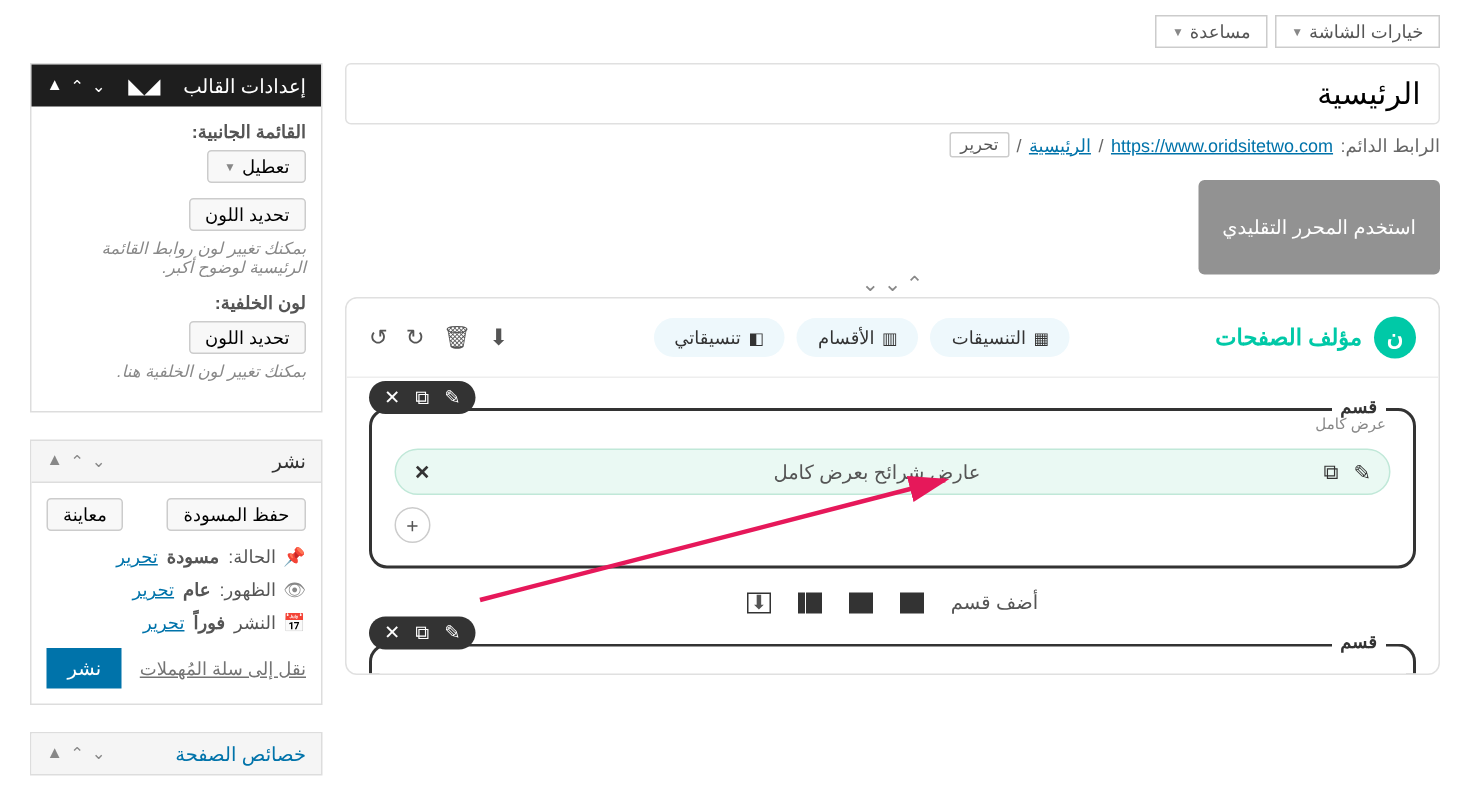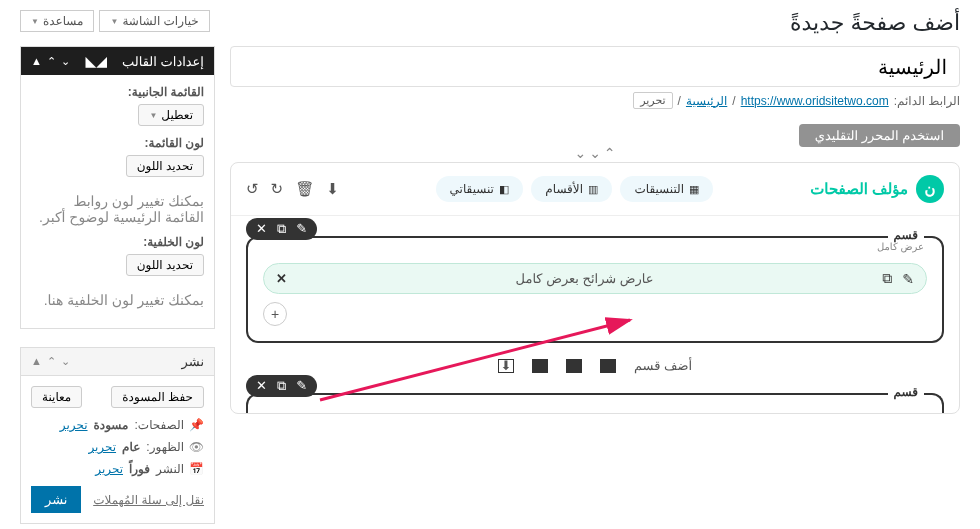--- a/index.html
+++ b/index.html
@@ -13,21 +13,21 @@
 
 .main-layout { display: flex; gap: 15px; }
 .main-content { flex: 1; min-width: 0; }
 .sidebar { width: 195px; flex-shrink: 0; }
 
 .title-input { width: 100%; padding: 8px 12px; font-size: 20px; border: 1px solid #e0e0e0; border-radius: 4px; margin-bottom: 5px; }
 .permalink { font-size: 12px; color: #666; margin-bottom: 15px; display: flex; align-items: center; gap: 5px; flex-wrap: wrap; }
 .permalink a { color: #0073aa; text-decoration: underline; }
 .permalink-btn { border: 1px solid #ccc; background: #fff; padding: 1px 6px; font-size: 11px; color: #555; cursor: pointer; border-radius: 2px; }
 
-.classic-btn { background: #929292; color: #fff; border: none; padding: 4px 16px; border-radius: 4px; font-size: 13px; cursor: pointer; margin-bottom: 15px; }
+.classic-btn { background: #929292; color: #fff; border: none; padding: 24px 16px; border-radius: 4px; font-size: 13px; cursor: pointer; margin-bottom: 15px; }
 
 .builder-box { border: 1px solid #e0e0e0; border-radius: 8px; background: #fff; position: relative; }
 .builder-collapse { position: absolute; top: -18px; left: 50%; transform: translateX(-50%); display: flex; gap: 3px; color: #888; font-size: 14px; }
 .builder-head { display: flex; justify-content: space-between; align-items: center; padding: 12px 15px; border-bottom: 1px solid #eee; }
 .builder-brand { display: flex; align-items: center; gap: 8px; color: #00c9a7; font-weight: bold; font-size: 15px; }
 .brand-circle { width: 28px; height: 28px; background: #00c9a7; border-radius: 50%; display: flex; align-items: center; justify-content: center; color: #fff; font-weight: bold; }
 .builder-tabs { display: flex; gap: 8px; }
 .b-tab { background: #eef8fc; border: none; padding: 6px 14px; border-radius: 15px; font-size: 12px; color: #333; cursor: pointer; display: flex; align-items: center; gap: 5px; }
 .b-tab-icon { color: #333; font-size: 11px; }
 .builder-tools { display: flex; gap: 12px; color: #555; font-size: 15px; }
@@ -56,21 +56,21 @@
 .section2-frame { border: 2px solid #333; border-radius: 12px 12px 0 0; border-bottom: none; height: 20px; }
 
 .panel { border: 1px solid #ddd; margin-bottom: 18px; background: #fff; }
 .panel-head { background: #1e1e1e; color: #fff; padding: 6px 10px; display: flex; justify-content: space-between; align-items: center; font-size: 13px; }
 .panel-head-controls { display: flex; gap: 5px; font-size: 11px; }
 .panel-body { padding: 10px; font-size: 12px; color: #555; }
 .panel-row { margin-bottom: 10px; }
 .panel-label { font-weight: bold; margin-bottom: 5px; display: block; }
 .small-btn { border: 1px solid #ccc; background: #f8f8f8; padding: 3px 10px; font-size: 12px; cursor: pointer; border-radius: 3px; }
 .small-btn-drop { display: flex; align-items: center; gap: 4px; }
-.panel-hint { font-size: 14px; color: #888; margin-top: 16px; }
+.panel-hint { font-size: 11px; color: #888; margin-top: 5px; font-style: italic; }
 
 .publish-row { display: flex; align-items: center; gap: 6px; margin-bottom: 8px; font-size: 12px; }
 .publish-row .ico { color: #888; width: 14px; }
 .edit-link { color: #0073aa; text-decoration: underline; cursor: pointer; }
 
 .publish-actions { display: flex; justify-content: space-between; align-items: center; margin-top: 10px; }
 .trash-link { color: #737373; text-decoration: underline; font-size: 12px; cursor: pointer; }
 .publish-btn { background: #0073aa; color: #fff; border: none; padding: 6px 14px; font-size: 13px; cursor: pointer; }
 
 .panel-head-light { background: #f5f5f5; color: #333; border-bottom: 1px solid #ddd; }
@@ -80,21 +80,20 @@
 .arrow-annotation { position: absolute; pointer-events: none; z-index: 100; }
 
 .watermark { position: absolute; top: 245px; left: 50%; transform: translateX(-50%); font-size: 48px; letter-spacing: 4px; font-weight: 300; color: rgba(200,200,200,0.35); pointer-events: none; z-index: 50; font-family: Arial, sans-serif; }
 </style>
 </head>
 <body>
 
 <div class="page">
 
   <div class="top-bar">
-    <h1 class="page-title">أضف صفحةً جديدةً</h1>
     <div class="top-buttons">
       <button class="top-btn">
         <span>خيارات الشاشة</span>
           <span class="dropdown-triangle">▼</span>
       </button>
       <button class="top-btn">
         <span>مساعدة</span>
           <span class="dropdown-triangle">▼</span>
       </button>
     </div>
@@ -202,21 +201,20 @@
         </div>
         <div class="panel-body">
           <div class="panel-row">
             <span class="panel-label">القائمة الجانبية:</span>
             <button class="small-btn small-btn-drop">
               <span>تعطيل</span>
                 <span class="dropdown-triangle">▼</span>
             </button>
           </div>
           <div class="panel-row">
-            <span class="panel-label">لون القائمة:</span>
             <button class="small-btn">تحديد اللون</button>
             <div class="panel-hint">بمكنك تغيير لون روابط القائمة الرئيسية لوضوح أكبر.</div>
           </div>
           <div class="panel-row">
             <span class="panel-label">لون الخلفية:</span>
             <button class="small-btn">تحديد اللون</button>
             <div class="panel-hint">بمكنك تغيير لون الخلفية هنا.</div>
           </div>
         </div>
       </div>
@@ -230,21 +228,21 @@
             <span>▲</span>
           </div>
         </div>
         <div class="panel-body">
           <div class="preview-savedraft">
             <button class="small-btn">حفظ المسودة</button>
             <button class="small-btn">معاينة</button>
           </div>
           <div class="publish-row">
             <span class="ico">📌</span>
-            <span>الصفحات:</span>
+            <span>الحالة:</span>
             <b>مسودة</b>
             <span class="edit-link">تحرير</span>
           </div>
           <div class="publish-row">
             <span class="ico">👁</span>
             <span>الظهور:</span>
             <b>عام</b>
             <span class="edit-link">تحرير</span>
           </div>
           <div class="publish-row">

